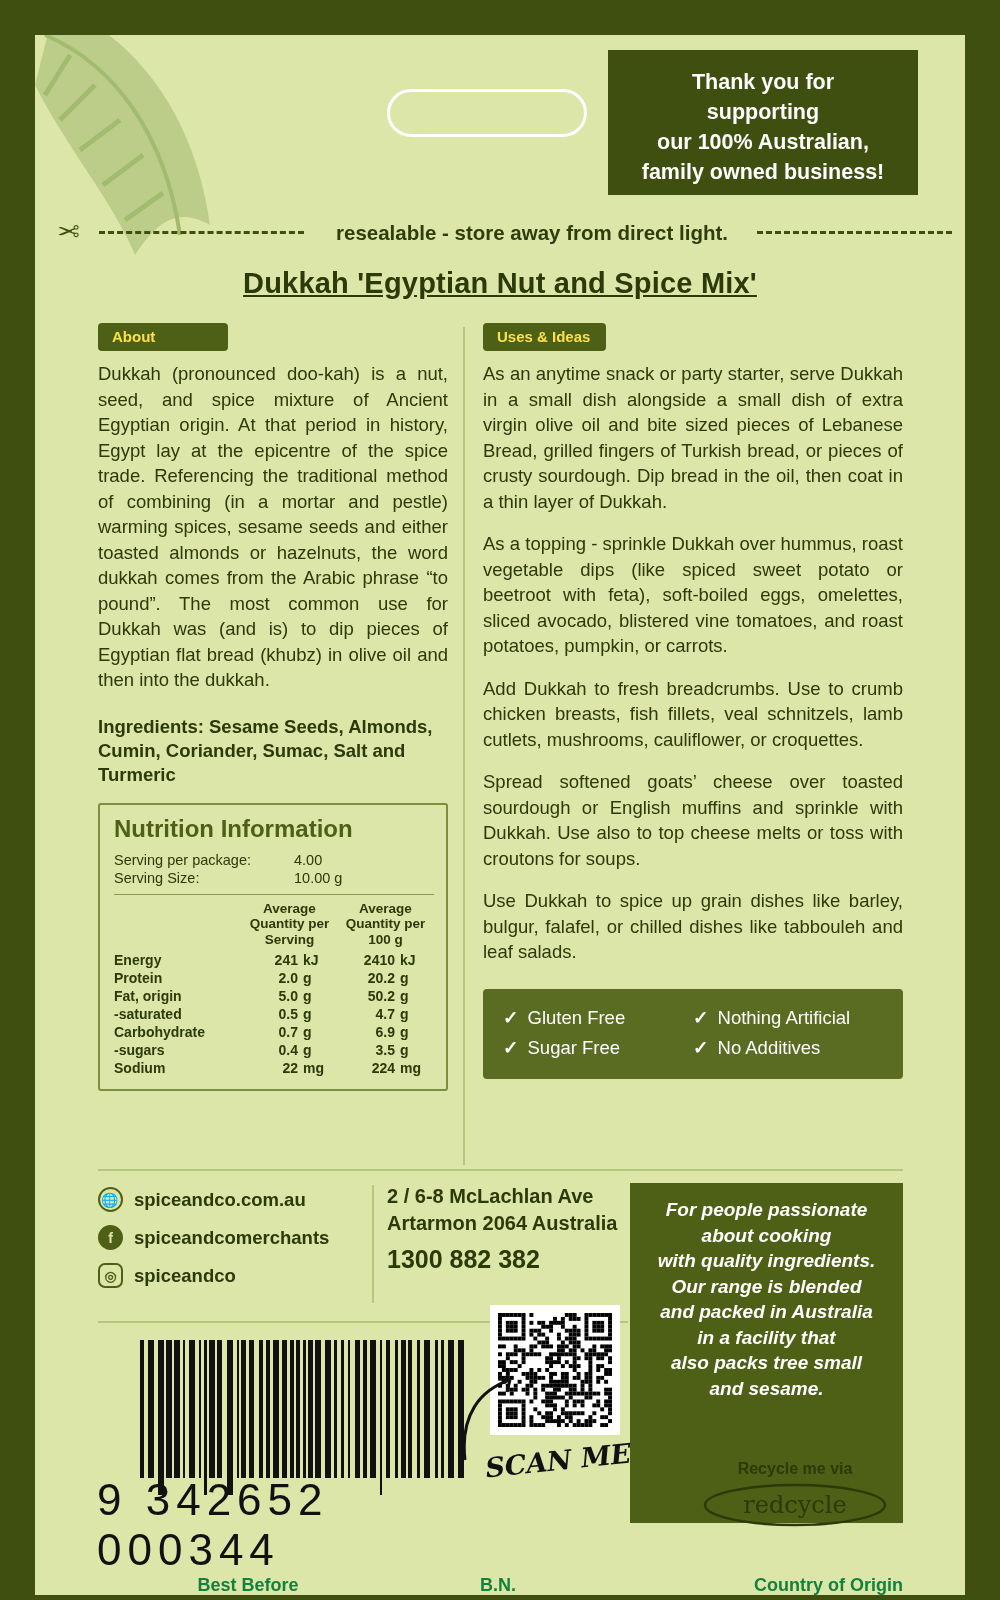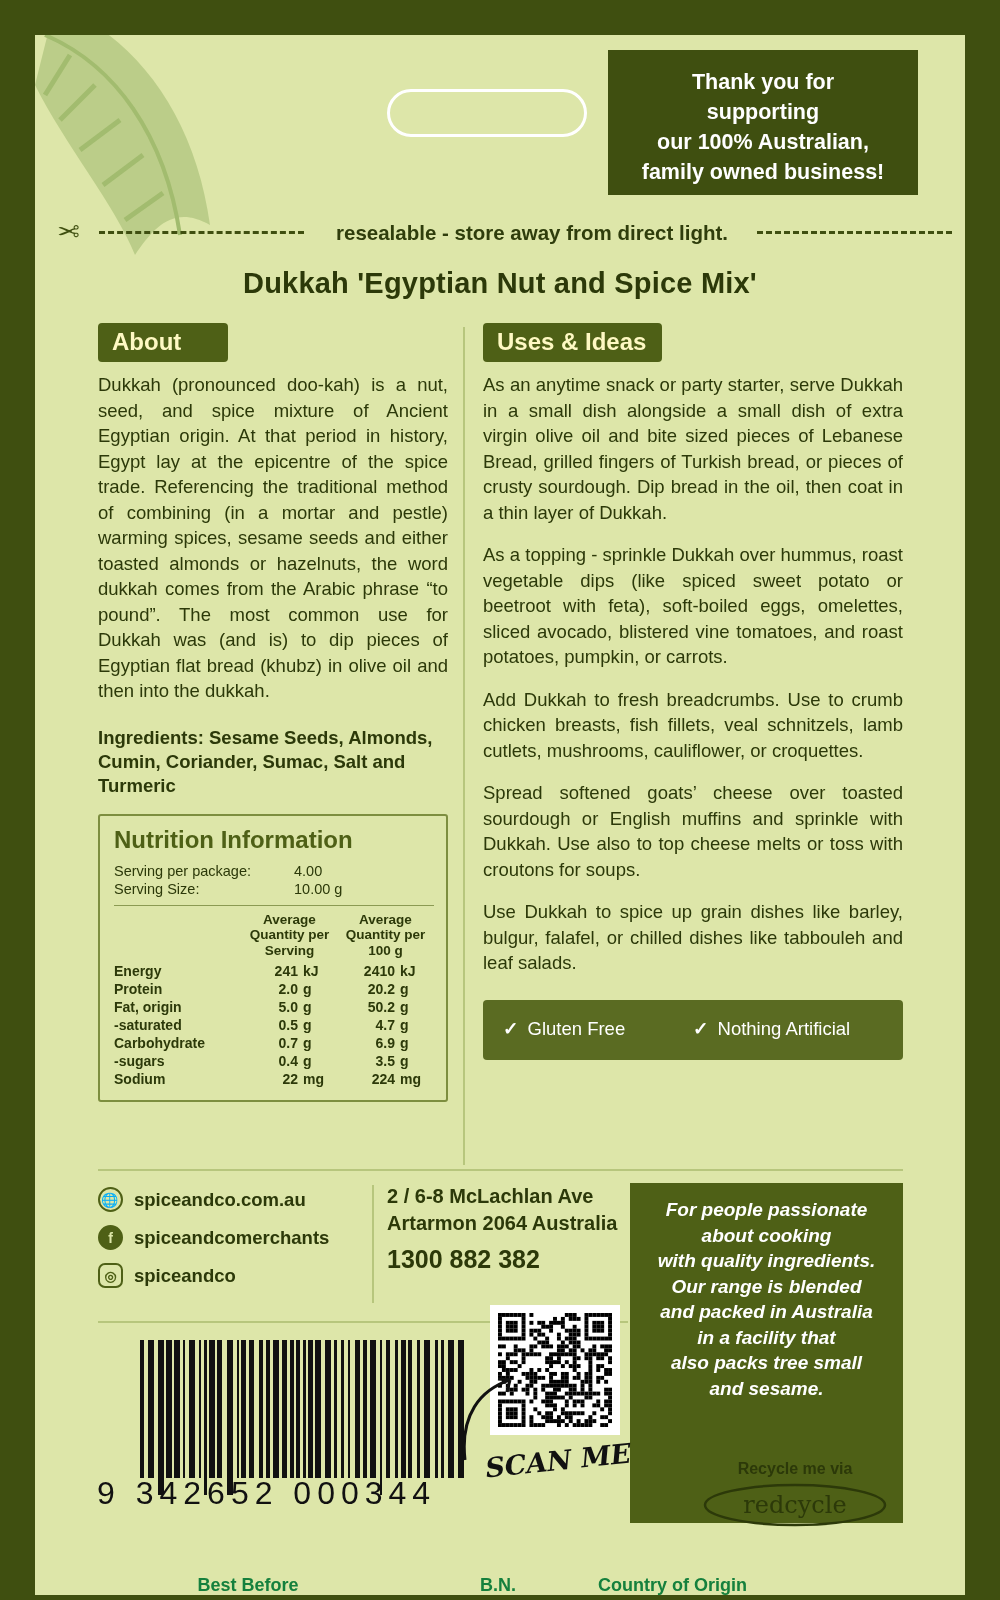--- a/index.html
+++ b/index.html
@@ -64,38 +64,39 @@
     position:absolute; left:245px; top:6px; width:460px;
     text-align:center;
     font-size:20.5px; font-weight:bold; color:#2f3d0c;
   }
 
   .product-title {
     position:absolute; left:0; top:232px; width:930px;
     text-align:center;
     font-size:29px; font-weight:bold; color:#2c3909;
     letter-spacing:.2px;
+    text-decoration:underline;
   }
 
   
   .col-left { position:absolute; left:63px; top:288px; width:350px; }
   .col-right { position:absolute; left:448px; top:288px; width:420px; }
   .divider {
     position:absolute; left:428px; top:292px; width:0; height:838px;
     border-left:2px solid #b7c67d;
   }
   .hr-bottom {
     position:absolute; left:63px; top:1134px; width:805px; height:0;
     border-top:2px solid #b7c67d;
   }
 
   .section-tag {
     display:inline-block;
-    background:#4e6016; color:#fef9c3;
-    font-size:24px; font-weight:bold;
+    background:#4e6016; color:#fde047;
+    font-size:15px; font-weight:bold;
     padding:5px 16px 6px 14px;
     border-radius:4px;
     margin-bottom:10px;
   }
   .section-tag.about { min-width:130px; }
   .body-text {
     font-size:18.5px; line-height:25.5px; color:#2c3909;
     text-align:justify;
   }
   .body-text p { margin:0 0 17px 0; }
@@ -181,21 +182,21 @@
     font-style:italic; font-weight:bold;
     font-size:19px; line-height:25.5px;
     text-align:center;
     padding:14px 10px 0 10px;
   }
 
   
   .barcode { position:absolute; left:105px; top:1305px; width:330px; height:155px; }
   .barcode-digits {
     position:absolute; left:62px; top:1440px; width:400px;
-    font-size:32px; color:#111; letter-spacing:6px;
+    font-size:44px; color:#111; letter-spacing:6px;
   }
 
   
   .qr {
     position:absolute; left:455px; top:1270px;
     width:130px; height:130px; background:#fff; padding:8px;
   }
   .scan-me {
     position:absolute; left:450px; top:1410px;
     font-size:27px; font-style:italic; font-weight:bold; color:#111;
@@ -213,21 +214,21 @@
     position:absolute; left:640px; top:1445px; width:240px; height:50px;
   }
 
   
   .bottom-labels {
     position:absolute; left:63px; top:1540px; width:805px;
     display:flex; font-size:18px; font-weight:bold; color:#15803d;
   }
   .bl1 { width:300px; text-align:center; }
   .bl2 { width:200px; text-align:center; }
-  .bl3 { flex:1; text-align:left; }
+  .bl3 { flex:1; text-align:right; }
 </style>
 </head>
 <body>
 
 <div class="pack">
 
   <svg class="leaf" viewBox="0 0 230 300">
     <g fill="#a8bf77">
       <path d="M30 -20 C110 10 170 90 185 200 C150 180 130 200 110 230 C90 180 40 120 10 60 Z" opacity="0.85"></path>
       <path d="M20 10 C90 40 140 110 155 210" stroke="#8fae5c" stroke-width="4" fill="none"></path>
@@ -340,20 +341,24 @@
         <p>As a topping - sprinkle Dukkah over hummus, roast vegetable dips (like spiced sweet potato or beetroot with feta), soft-boiled eggs, omelettes, sliced avocado, blistered vine tomatoes, and roast potatoes, pumpkin, or carrots.</p>
         <p>Add Dukkah to fresh breadcrumbs. Use to crumb chicken breasts, fish fillets, veal schnitzels, lamb cutlets, mushrooms, cauliflower, or croquettes.</p>
         <p>Spread softened goats’ cheese over toasted sourdough or English muffins and sprinkle with Dukkah. Use also to top cheese melts or toss with croutons for soups.</p>
         <p>Use Dukkah to spice up grain dishes like barley, bulgur, falafel, or chilled dishes like tabbouleh and leaf salads.</p>
       </div>
 
     <div class="claims">
       <div class="claims-row">
         <div class="claim"><span class="tick">✓</span><span>Gluten Free</span></div>
         <div class="claim"><span class="tick">✓</span><span>Nothing Artificial</span></div>
+      </div>
+      <div class="claims-row">
+        <div class="claim"><span class="tick">✓</span><span>Sugar Free</span></div>
+        <div class="claim"><span class="tick">✓</span><span>No Additives</span></div>
       </div>
     </div>
   </div>
 
   <div class="hr-bottom"></div>
 
   <div class="contact">
     <div class="contact-row">
       <div class="c-ico">🌐</div>
       <span>spiceandco.com.au</span>

